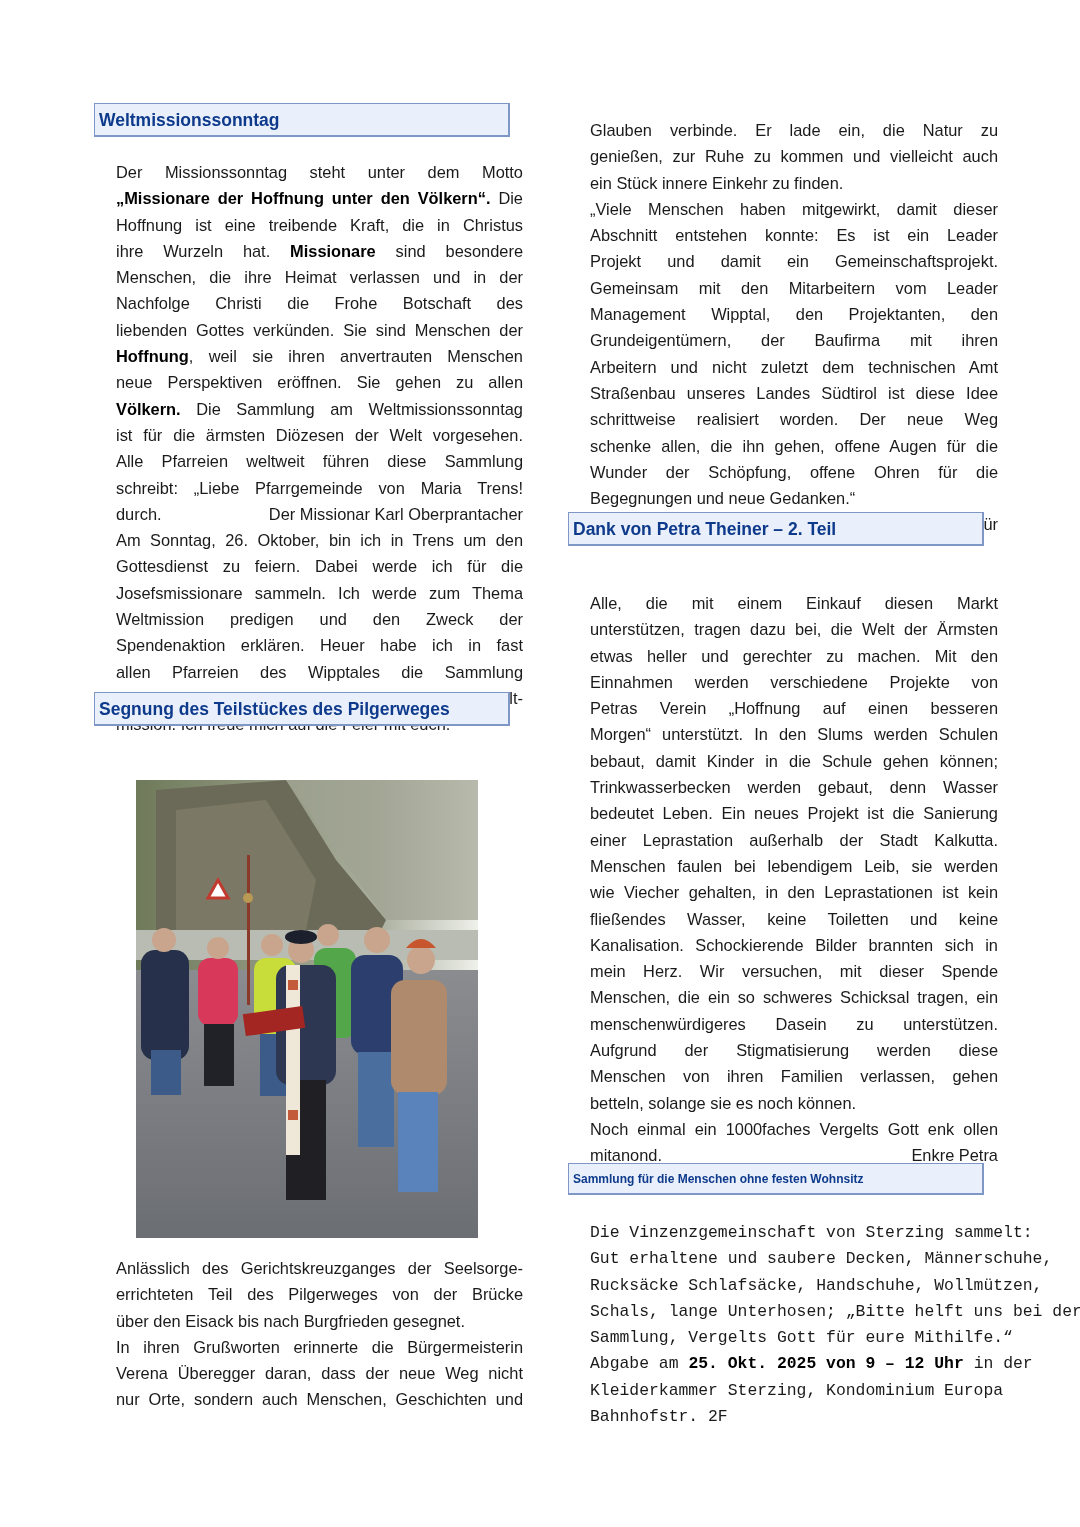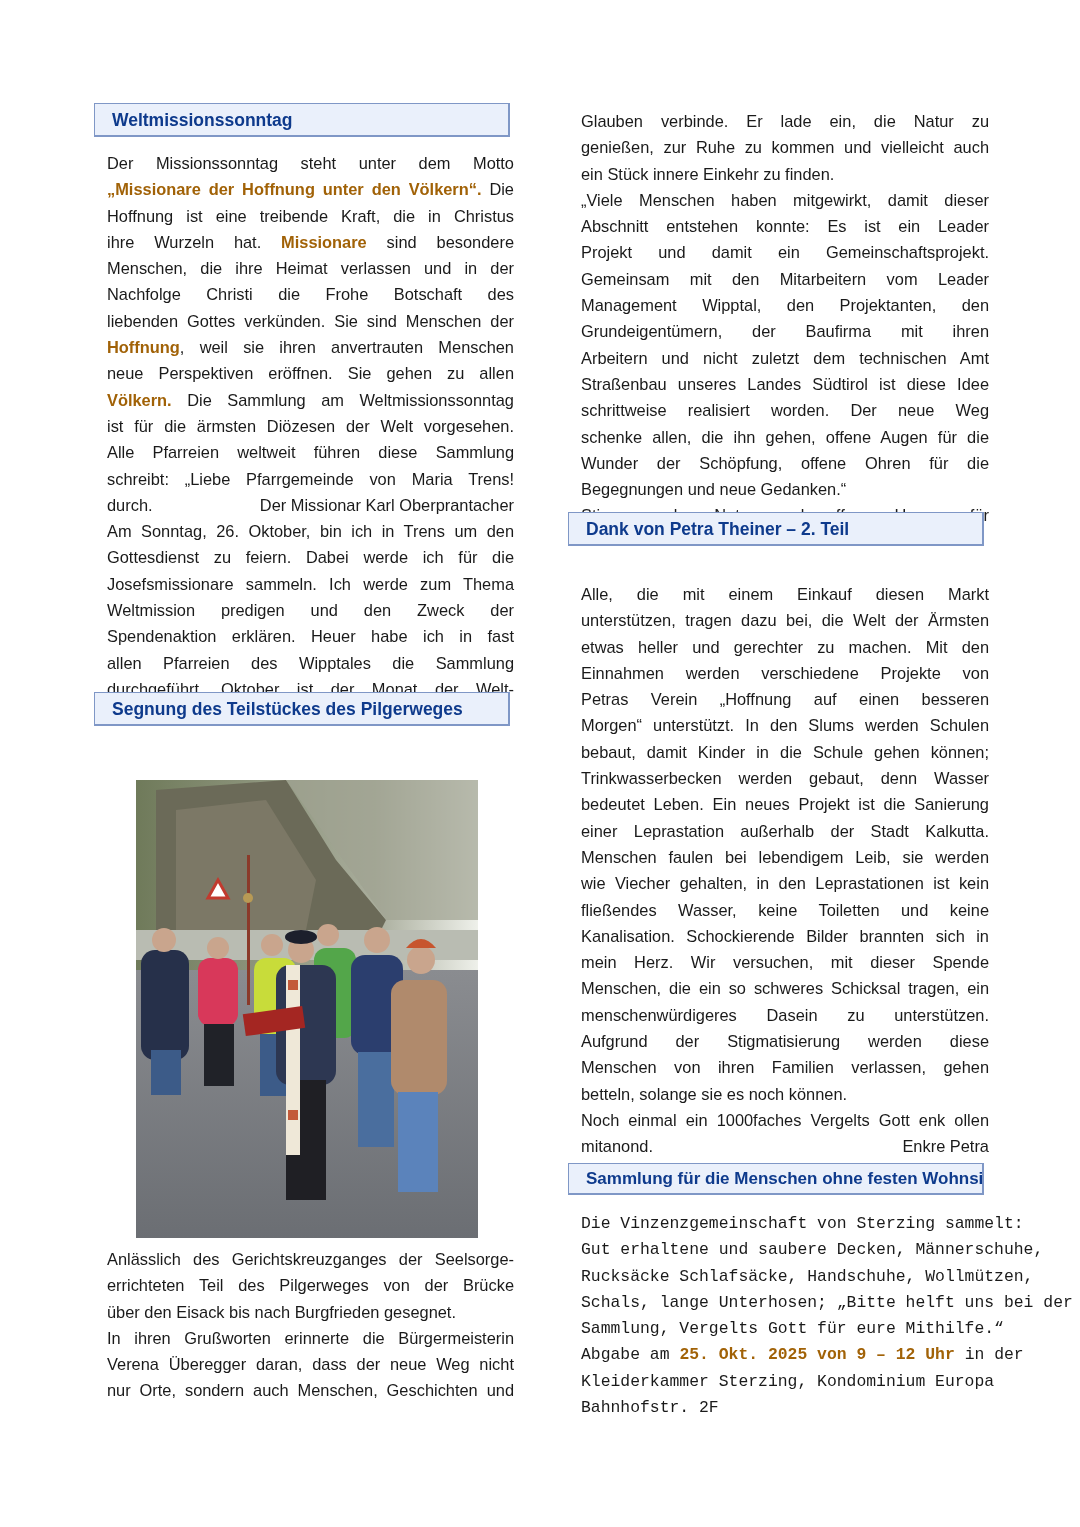--- a/index.html
+++ b/index.html
@@ -12,35 +12,35 @@
   .heading {
     position: absolute;
     background: #eaf0fb;
     border: 1px solid #7f97c6;
     border-bottom: 2px solid #7f97c6;
     border-right: 2px solid #7f97c6;
     color: #0e3a8c;
     font-weight: bold;
     font-size: 17.5px;
     line-height: 32px;
-    padding: 0 17px;
+    padding: 0 4px;
     box-sizing: border-box;
     white-space: nowrap;
     overflow: hidden;
   }
-  .heading.small { font-size: 17px; }
+  .heading.small { font-size: 12px; }
 
   .para {
     position: absolute;
     font-size: 16.4px;
     line-height: 26.3px;
     text-align: justify;
-    margin: 7px;
-  }
-  .para b { font-weight: bold; color: #a16207; }
+    margin: 16px;
+  }
+  .para b { font-weight: bold; color: #000000; }
   .line { display: block; text-align: justify; text-align-last: justify; white-space: nowrap; }
   .line.last { text-align-last: left; }
   .line.split { display: flex; justify-content: space-between; }
 
   .photo {
     position: absolute;
     left: 136px; top: 780px; width: 342px; height: 458px;
     overflow: hidden;
     background: #7a7c80;
   }

